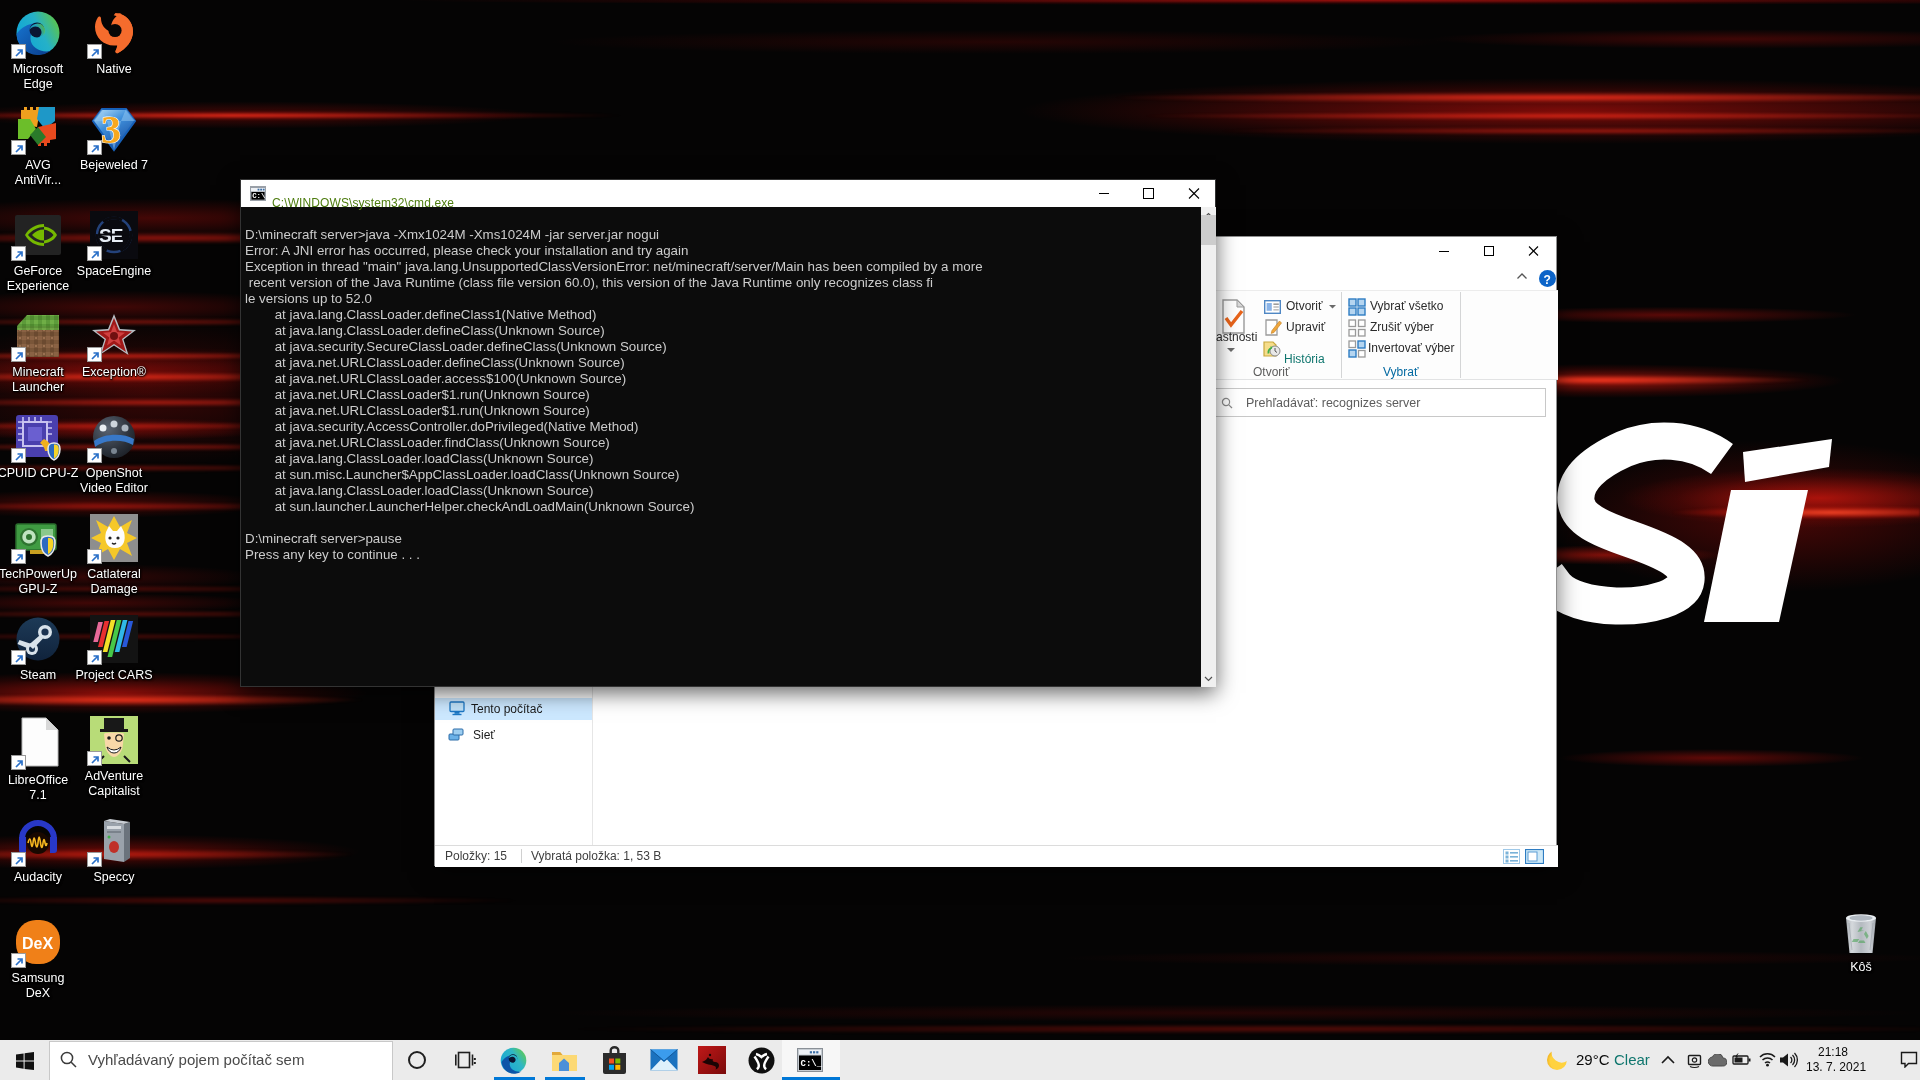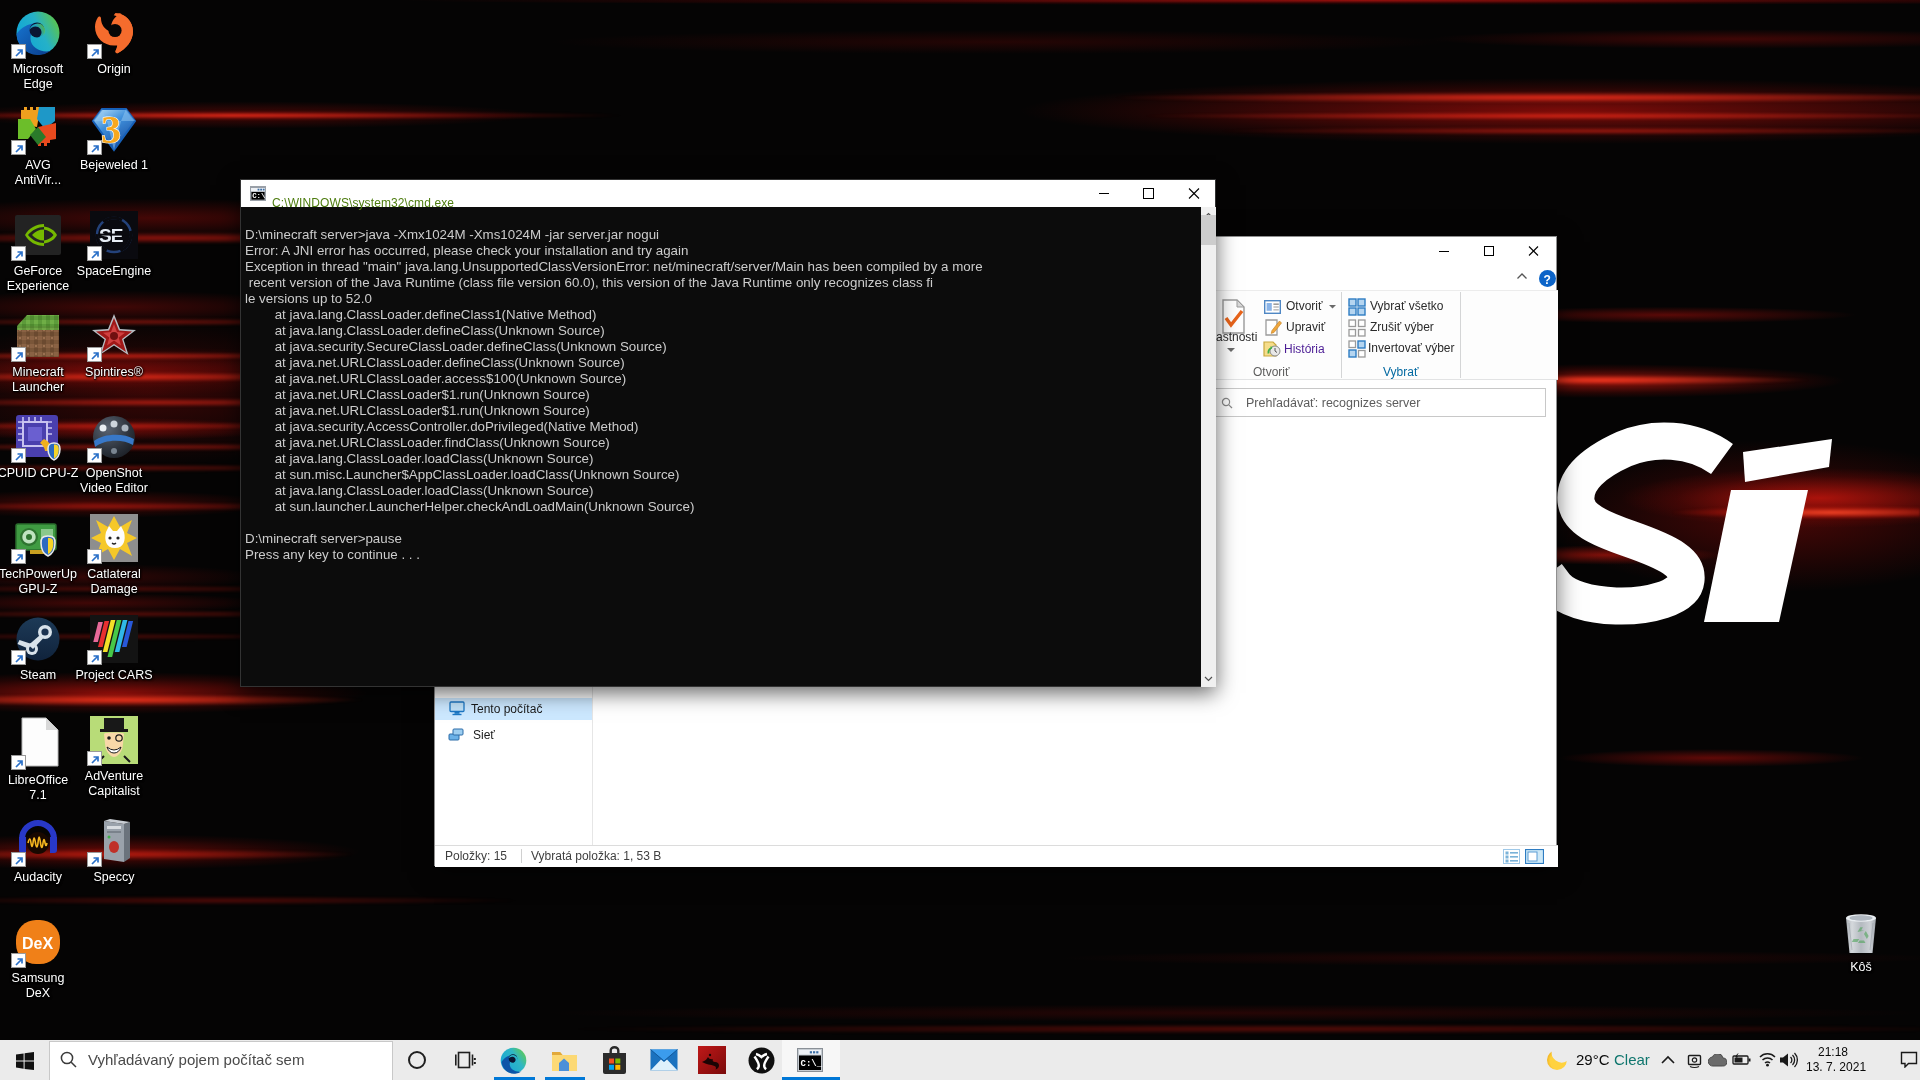--- a/index.html
+++ b/index.html
@@ -114,21 +114,21 @@
           <path d="M24 4 c10.5 0 19 8 19 18.5 c0 9 -7 17.5 -15 21.5 c-1.8 0.9 -3.2 -0.8 -2.3 -2.4 c0.8 -1.6 1.4 -3.4 1.6 -5.2 c-1 0.15 -2 0.2 -3.3 0.2 c-10.5 0 -19 -8 -19 -18.5 c0 -3.5 1 -6.8 2.8 -9.6 c1 -1.6 3.2 -1 3.2 0.9 c0 6.3 4.2 11.7 10.3 13.3 c-0.25 -1.1 -0.35 -2.2 -0.35 -3.4 c0 -7 4.3 -13 10.6 -14.8 c-2.2 -0.5 -4.6 -0.5 -7.5 -0.5 z" fill="#f56c2d"></path>
           <path d="M25.5 4.05 c10 0.8 17.5 8.6 17.5 18.45 c0 9 -7 17.5 -15 21.5 c-1.8 0.9 -3.2 -0.8 -2.3 -2.4 c0.8 -1.6 1.4 -3.4 1.6 -5.2 c5 -2.5 9 -7.8 9 -13.9 c0 -8 -5.3 -14.6 -12.6 -16.3 z" fill="#f56c2d"></path>
           <circle cx="25" cy="21.5" r="6.6" fill="#070707"></circle>
         </svg>
         <div class="sc">
             <svg width="13" height="13" viewBox="0 0 13 13">
               <path d="M3 10 L8.5 4.5 M4.5 4 h4.5 v4.5" fill="none" stroke="#2a70c8" stroke-width="1.7"></path>
             </svg>
           </div>
       </div>
-      <div class="lbl">Origin</div>
+      <div class="lbl">Native</div>
     </div>
 
     <div class="dicon" style="left:0px;top:105px">
       <div class="ig">
         <svg width="48" height="48" viewBox="0 0 48 48">
           <path d="M7 13 v-8 h3 v-3 h3 v3 h3 v-3 h3 v3 h3 v-3 h3 v8 l-2 12 -14 -2 z" fill="#f0a01e"></path>
           <path d="M25 2 h16 v14 l-10 8 -8 -10 z" fill="#1e98c8"></path>
           <path d="M4 14 h12 l6 10 -8 10 h-10 z" fill="#6cbe2a"></path>
           <path d="M24 22 l18 -4 v16 l-6 1 v3 h-3 v3 h-3 v-3 h-3 v3 h-3 v-3 l-2 -2 z" fill="#e84a1e"></path>
           <path d="M16 30 l8 -8 8 10 -8 8 z" fill="#2a7a2a"></path>
@@ -155,21 +155,21 @@
           <path d="M12 4 L36 4 L45 16 L24 45 L3 16 Z" fill="url(#bj)" stroke="#1660b8" stroke-width="2"></path>
           <path d="M12 4 L17 16 L3 16 Z M36 4 L31 16 L45 16 Z M17 16 L24 45 L31 16 Z" fill="#8ec4f0" opacity="0.55"></path>
           <text x="11" y="38" style="font-family:'Liberation Serif',serif;font-weight:bold;font-size:40px;fill:#f8a81e;stroke:#fff;stroke-width:1.2;paint-order:stroke">3</text>
         </svg>
         <div class="sc">
             <svg width="13" height="13" viewBox="0 0 13 13">
               <path d="M3 10 L8.5 4.5 M4.5 4 h4.5 v4.5" fill="none" stroke="#2a70c8" stroke-width="1.7"></path>
             </svg>
           </div>
       </div>
-      <div class="lbl">Bejeweled 1</div>
+      <div class="lbl">Bejeweled 7</div>
     </div>
 
     <div class="dicon" style="left:0px;top:211px">
       <div class="ig">
         <svg width="48" height="48" viewBox="0 0 48 48">
           <rect x="1" y="4" width="46" height="40" rx="2" fill="#232323"></rect>
           <path d="M14 24 c4 -5 10 -8 16 -8 l0 -3 c-8 0 -15 4 -19 11 c4 7 11 11 19 11 l0 -3 c-6 0 -12 -3 -16 -8 z" fill="#76b900"></path>
           <path d="M18 24 c3 -3.5 7 -5.5 12 -5.5 l0 11 c-5 0 -9 -2 -12 -5.5 z" fill="#76b900"></path>
           <path d="M30 15.5 c6 1 11 4 13 8.5 c-2 4.5 -7 7.5 -13 8.5 l0 -3 c4 -0.8 7.5 -2.8 9.5 -5.5 c-2 -2.7 -5.5 -4.7 -9.5 -5.5 z" fill="#76b900"></path>
         </svg>
@@ -238,21 +238,21 @@
           <path d="M24 6 L29 18.5 L42 19.5 L32 27 L36 40 L24 32 L12 40 L16 27 L6 19.5 L19 18.5 Z" fill="#a01818"></path>
           <path d="M24 12 L27 20 L35 20.8 L28.7 25.5 L31 33.5 L24 28.5 L17 33.5 L19.3 25.5 L13 20.8 L21 20 Z" fill="#d04040"></path>
           <circle cx="24" cy="24" r="4" fill="#701010"></circle>
         </svg>
         <div class="sc">
             <svg width="13" height="13" viewBox="0 0 13 13">
               <path d="M3 10 L8.5 4.5 M4.5 4 h4.5 v4.5" fill="none" stroke="#2a70c8" stroke-width="1.7"></path>
             </svg>
           </div>
       </div>
-      <div class="lbl">Spintires®</div>
+      <div class="lbl">Exception®</div>
     </div>
 
     <div class="dicon" style="left:0px;top:413px">
       <div class="ig">
         <svg width="48" height="48" viewBox="0 0 48 48">
           <rect x="2" y="2" width="42" height="42" rx="3" fill="#4a3fae"></rect>
           <rect x="9" y="9" width="24" height="24" fill="none" stroke="#c8c2f0" stroke-width="2"></rect>
           <rect x="14" y="14" width="14" height="14" fill="#6a5fd0"></rect>
           <path d="M9 4 v5 M15 4 v5 M21 4 v5 M27 4 v5 M4 9 h5 M4 15 h5 M4 21 h5 M4 27 h5 M33 9 h5 M33 15 h5 M33 21 h5" stroke="#c8c2f0" stroke-width="1.6"></path>
           <path d="M28 28 l8 8" stroke="#e8a01e" stroke-width="2.5"></path>
@@ -536,21 +536,21 @@
       <path d="M14.5 2 l2 2 -7.5 9.5 -2.8 0.9 0.8 -2.9 z" fill="#f0a73d" stroke="#c8862a" stroke-width="0.7"></path>
     </svg>
     <span class="abs" style="left:851px;top:83px;font-size:12px;color:#2b2b2b">Upraviť</span>
     <svg class="abs" style="left:828px;top:104px" width="19" height="16" viewBox="0 0 19 16">
       <path d="M1 1 h9 l3 3 v11 h-12 z" fill="#f6dd8a" stroke="#c9a93f" stroke-width="1.2"></path>
       <circle cx="12" cy="10" r="5" fill="#e8e8e8" stroke="#8a8a8a" stroke-width="1"></circle>
       <path d="M12 7 v3 l2 1.5" fill="none" stroke="#555" stroke-width="1"></path>
       <path d="M5.5 12.5 a5 5 0 0 1 3 -5.5" fill="none" stroke="#3fae49" stroke-width="1.8"></path>
       <path d="M7.2 5.6 l2.4 0.2 -1.3 2.2 z" fill="#3fae49"></path>
     </svg>
-    <span class="abs" style="left:849px;top:105px;font-size:12px;color:#4c1d95">História</span>
+    <span class="abs" style="left:849px;top:115px;font-size:12px;color:#0f766e">História</span>
     <span class="abs" style="left:818px;top:128px;font-size:12px;color:#5d5d5d">Otvoriť</span>
     <div class="abs" style="left:906px;top:55px;width:1px;height:86px;background:#d4d5d6"></div>
 
     <svg class="abs" style="left:913px;top:61px" width="18" height="18" viewBox="0 0 18 18">
       <rect x="1" y="1" width="7" height="7" fill="#b5d5f0" stroke="#2e7cc2" stroke-width="1.4"></rect>
       <rect x="10" y="1" width="7" height="7" fill="#b5d5f0" stroke="#2e7cc2" stroke-width="1.4"></rect>
       <rect x="1" y="10" width="7" height="7" fill="#b5d5f0" stroke="#2e7cc2" stroke-width="1.4"></rect>
       <rect x="10" y="10" width="7" height="7" fill="#b5d5f0" stroke="#2e7cc2" stroke-width="1.4"></rect>
     </svg>
     <span class="abs" style="left:935px;top:62px;font-size:12px;color:#2b2b2b">Vybrať všetko</span>

